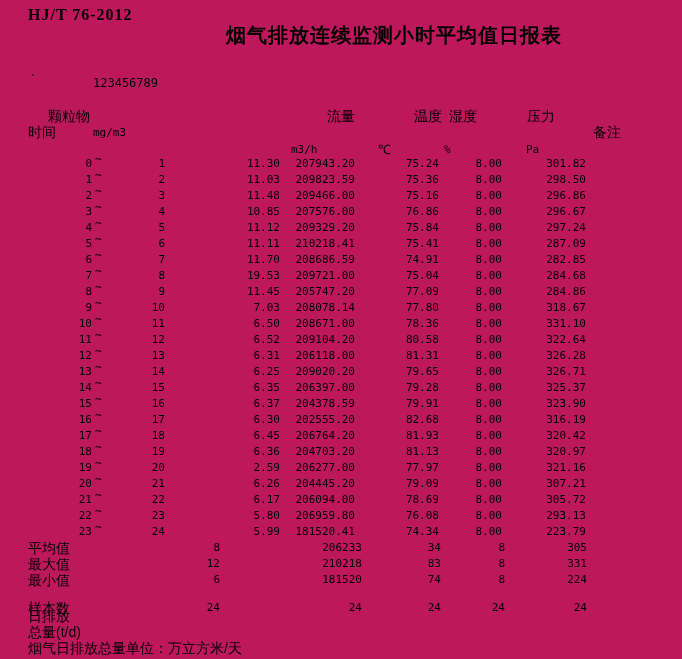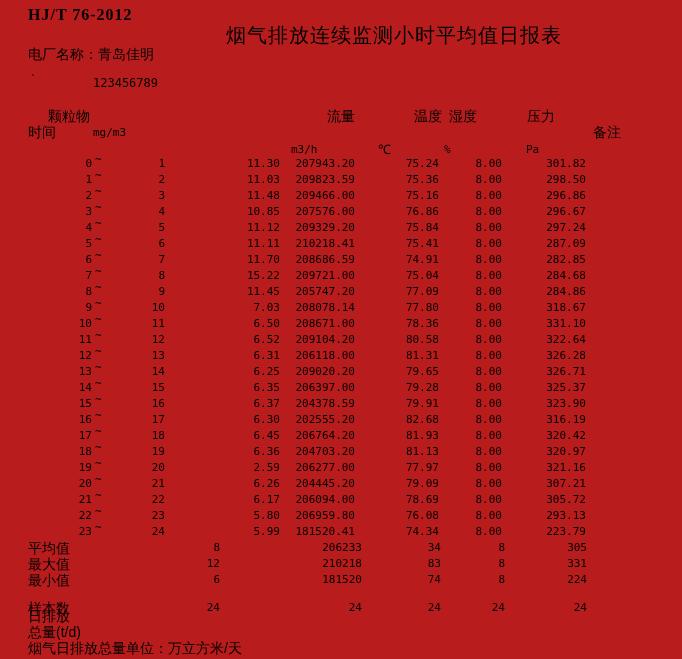--- a/index.html
+++ b/index.html
@@ -1,30 +1,30 @@
 <!DOCTYPE html>
 <html><head>
 <meta charset="utf-8">
 <style>
   html,body{margin:0;padding:0;background:#e8e8e8;}
   .page{
     position:relative;
     width:682px;height:659px;
-    background:#b91c1c;
+    background:#be185d;
     color:#000;
     font-family:"Liberation Sans",sans-serif;
     overflow:hidden;
   }
   .abs{position:absolute;white-space:nowrap;}
   .std{
     font-family:"Liberation Serif",serif;
     font-weight:bold;font-size:16px;letter-spacing:1px;
   }
   .title{
-    font-weight:normal;font-size:20px;letter-spacing:1px;
+    font-weight:bold;font-size:20px;letter-spacing:1px;
   }
   .cjk{font-size:14px;line-height:16px;}
   .num{font-family:"DejaVu Sans Mono",monospace;font-size:11px;line-height:16px;}
   .unit{font-family:"DejaVu Sans Mono",monospace;font-size:11px;line-height:14px;}
 
   .rows-box,.summary-box,.footer-box{position:absolute;left:0;width:682px;}
   .row,.srow,.frow{position:absolute;left:0;width:682px;height:16px;}
   .row span,.srow span{
     position:absolute;top:0;text-align:right;
     font-family:"DejaVu Sans Mono",monospace;font-size:11px;line-height:16px;
@@ -48,21 +48,20 @@
   .s-pres{left:516px;width:71px;}
   .frow{font-size:14px;line-height:16px;}
 </style>
 </head>
 <body>
 
 <div class="page">
 
   <div class="abs std" style="left:28px;top:6px;">HJ/T 76-2012</div>
   <div class="abs title" style="left:226px;top:22px;">烟气排放连续监测小时平均值日报表</div>
-  <div class="abs cjk" style="left:28px;top:46px;">电厂名称：青岛佳明</div>
   <div class="abs num" style="left:30px;top:72px;">`</div>
   <div class="abs num" style="left:93px;top:75px;font-size:12px;">123456789</div>
 
   <div class="abs cjk" style="left:48px;top:108px;">颗粒物</div>
   <div class="abs cjk" style="left:28px;top:124px;">时间</div>
   <div class="abs cjk" style="left:327px;top:108px;">流量</div>
   <div class="abs cjk" style="left:414px;top:108px;">温度</div>
   <div class="abs cjk" style="left:449px;top:108px;">湿度</div>
   <div class="abs cjk" style="left:527px;top:108px;">压力</div>
   <div class="abs cjk" style="left:593px;top:124px;">备注</div>
@@ -141,21 +140,21 @@
       <span class="c-pm">11.70</span>
       <span class="c-flow">208686.59</span>
       <span class="c-temp">74.91</span>
       <span class="c-hum">8.00</span>
       <span class="c-pres">282.85</span>
     </div>
       <div class="row" style="top: 112px;">
       <span class="c-t1">7</span>
       <span class="c-tld">~</span>
       <span class="c-t2">8</span>
-      <span class="c-pm">15.22</span>
+      <span class="c-pm">19.53</span>
       <span class="c-flow">209721.00</span>
       <span class="c-temp">75.04</span>
       <span class="c-hum">8.00</span>
       <span class="c-pres">284.68</span>
     </div>
       <div class="row" style="top: 128px;">
       <span class="c-t1">8</span>
       <span class="c-tld">~</span>
       <span class="c-t2">9</span>
       <span class="c-pm">11.45</span>

